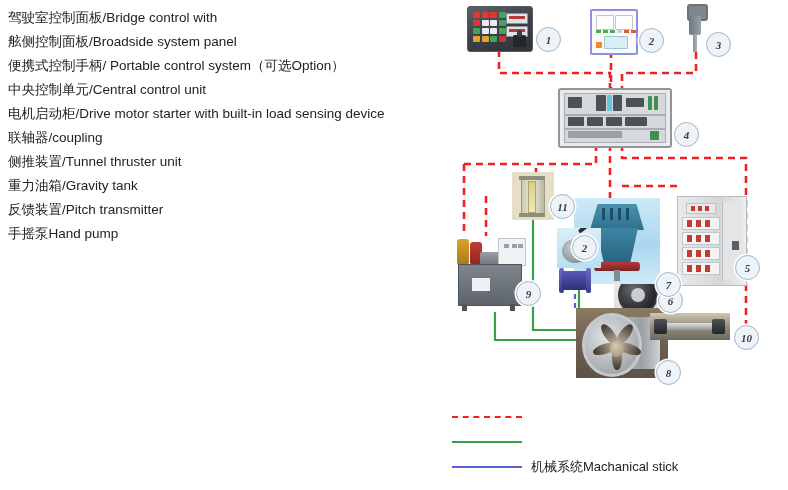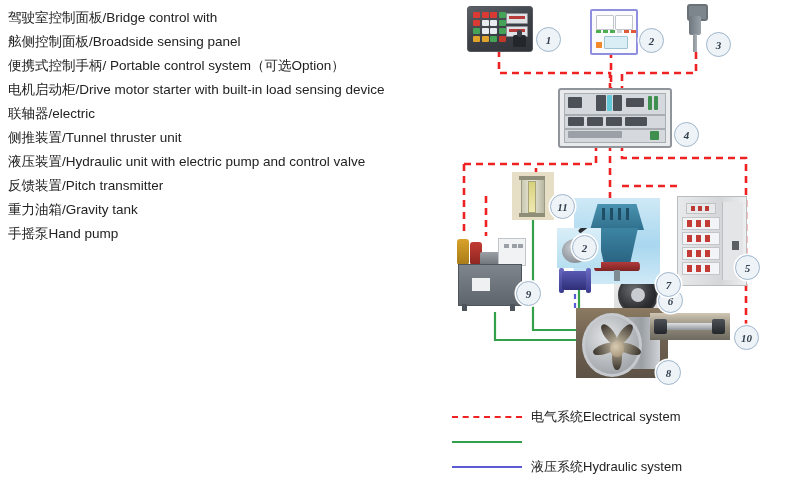--- a/index.html
+++ b/index.html
@@ -200,28 +200,28 @@
   .n12b .f{position:absolute;top:0;width:5px;height:25px;
       background:linear-gradient(180deg,#6c6cc4,#3a3a8e);border-radius:2px;}
 </style>
 </head>
 <body>
 
 <div id="page">
 
   <div class="legend-list">
     <div class="list-item">驾驶室控制面板/Bridge control with</div>
-    <div class="list-item">舷侧控制面板/Broadside sensing panel</div>
+    <div class="list-item">舷侧控制面板/Broadside system panel</div>
     <div class="list-item">便携式控制手柄/ Portable control system（可选Option）</div>
+    <div class="list-item">中央控制单元/Central control unit</div>
     <div class="list-item">电机启动柜/Drive motor starter with built-in load sensing device</div>
-    <div class="list-item">联轴器/electric</div>
+    <div class="list-item">联轴器/coupling</div>
     <div class="list-item">侧推装置/Tunnel thruster unit</div>
-    <div class="list-item">液压装置/Hydraulic unit with electric pump and control valve</div>
+    <div class="list-item">重力油箱/Gravity tank</div>
     <div class="list-item">反馈装置/Pitch transmitter</div>
-    <div class="list-item">重力油箱/Gravity tank</div>
     <div class="list-item">手摇泵Hand pump</div>
   </div>
 
   <div class="diagram">
 
     <svg width="338" height="400">
       <g fill="none" stroke="#ee2222" stroke-width="2.6" stroke-dasharray="7,5">
         <path d="M49,50 L49,73 L160,73 L160,88"></path>
         <path d="M161,51 L161,88"></path>
         <path d="M246,52 L246,73 L172,73 L172,88"></path>
@@ -421,24 +421,23 @@
       <div class="f" style="left:5px"></div>
       <div class="c"></div>
       <div class="f" style="left:32px"></div>
     </div>
 
   </div>
 
   <div class="sys-legend">
     <div class="sys-row">
       <span class="sys-swatch sw-electrical"></span>
-      <span class="sys-label">电气系统Electrical system</span>
     </div>
     <div class="sys-row">
       <span class="sys-swatch sw-hydraulic"></span>
     </div>
     <div class="sys-row">
       <span class="sys-swatch sw-mechanical"></span>
-      <span class="sys-label">液压系统Hydraulic system</span>
+      <span class="sys-label">机械系统Machanical stick</span>
     </div>
   </div>
 
 </div>
 
 </body></html>

